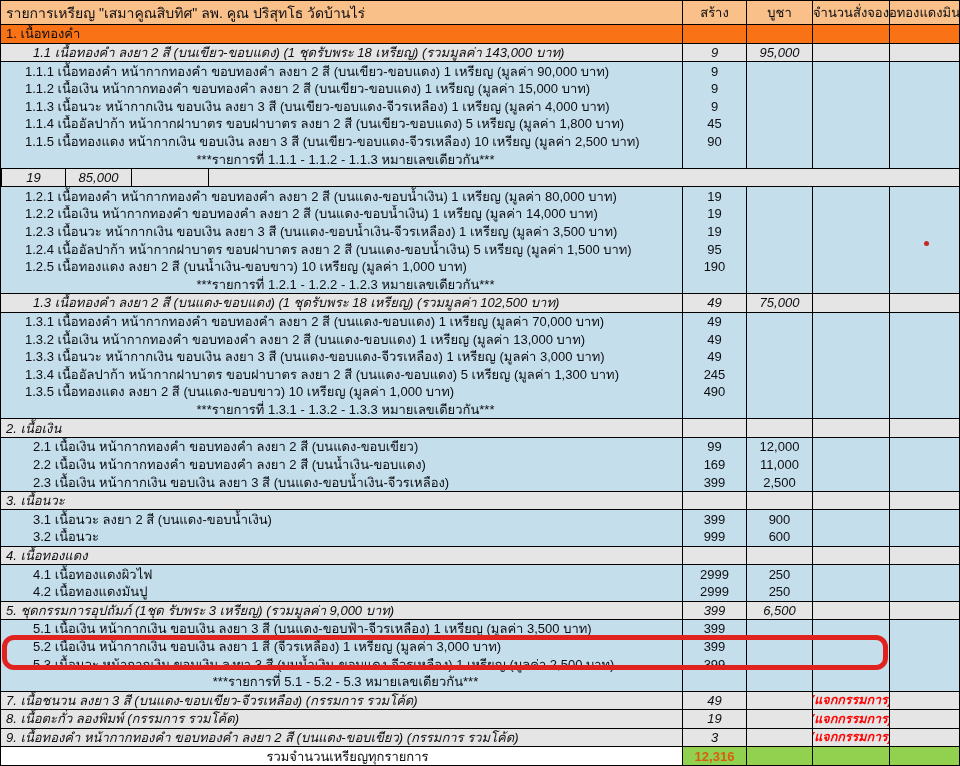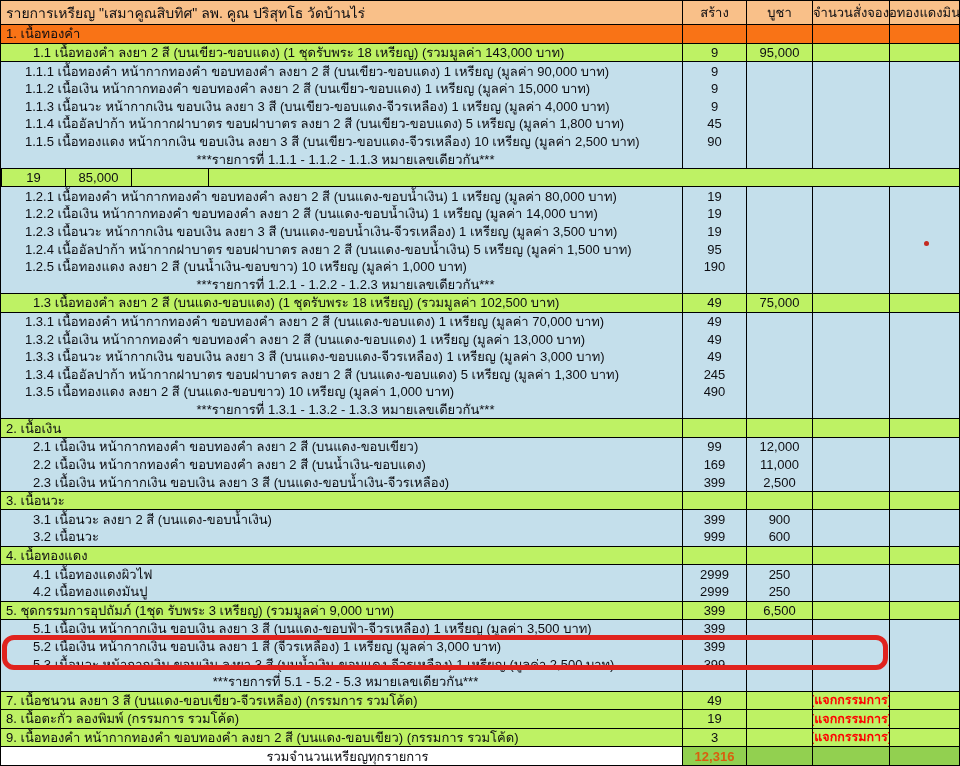--- a/index.html
+++ b/index.html
@@ -26,21 +26,21 @@
   .bucha{width:66px;}
   .order{width:77px;}
   .amount{width:70px;}
   .ind1{padding-left:32px;}
   .ind2{padding-left:24px;}
   .center{justify-content:center;padding-left:8px;}
   .title{font-size:14px;}
   
   .bg-peach{background:#F9C089;}
   .bg-green{background:#f97316;}
-  .bg-yellow{background:#bef264;}
+  .bg-yellow{background:#e5e5e5;font-style:italic;}
   .bg-blue{background:#C4DFEB;}
   .bg-white{background:#FFFFFF;padding-left:12px;}
   
   .total .v{background:#92D050;text-align:center;}
   .total .main{justify-content:center;padding-left:0;}
   .total .made{color:#D95E0E;font-weight:bold;}
   
   .red-note{color:#FF0000;font-weight:bold;font-size:12.5px;}
   
   .hl-rect{

